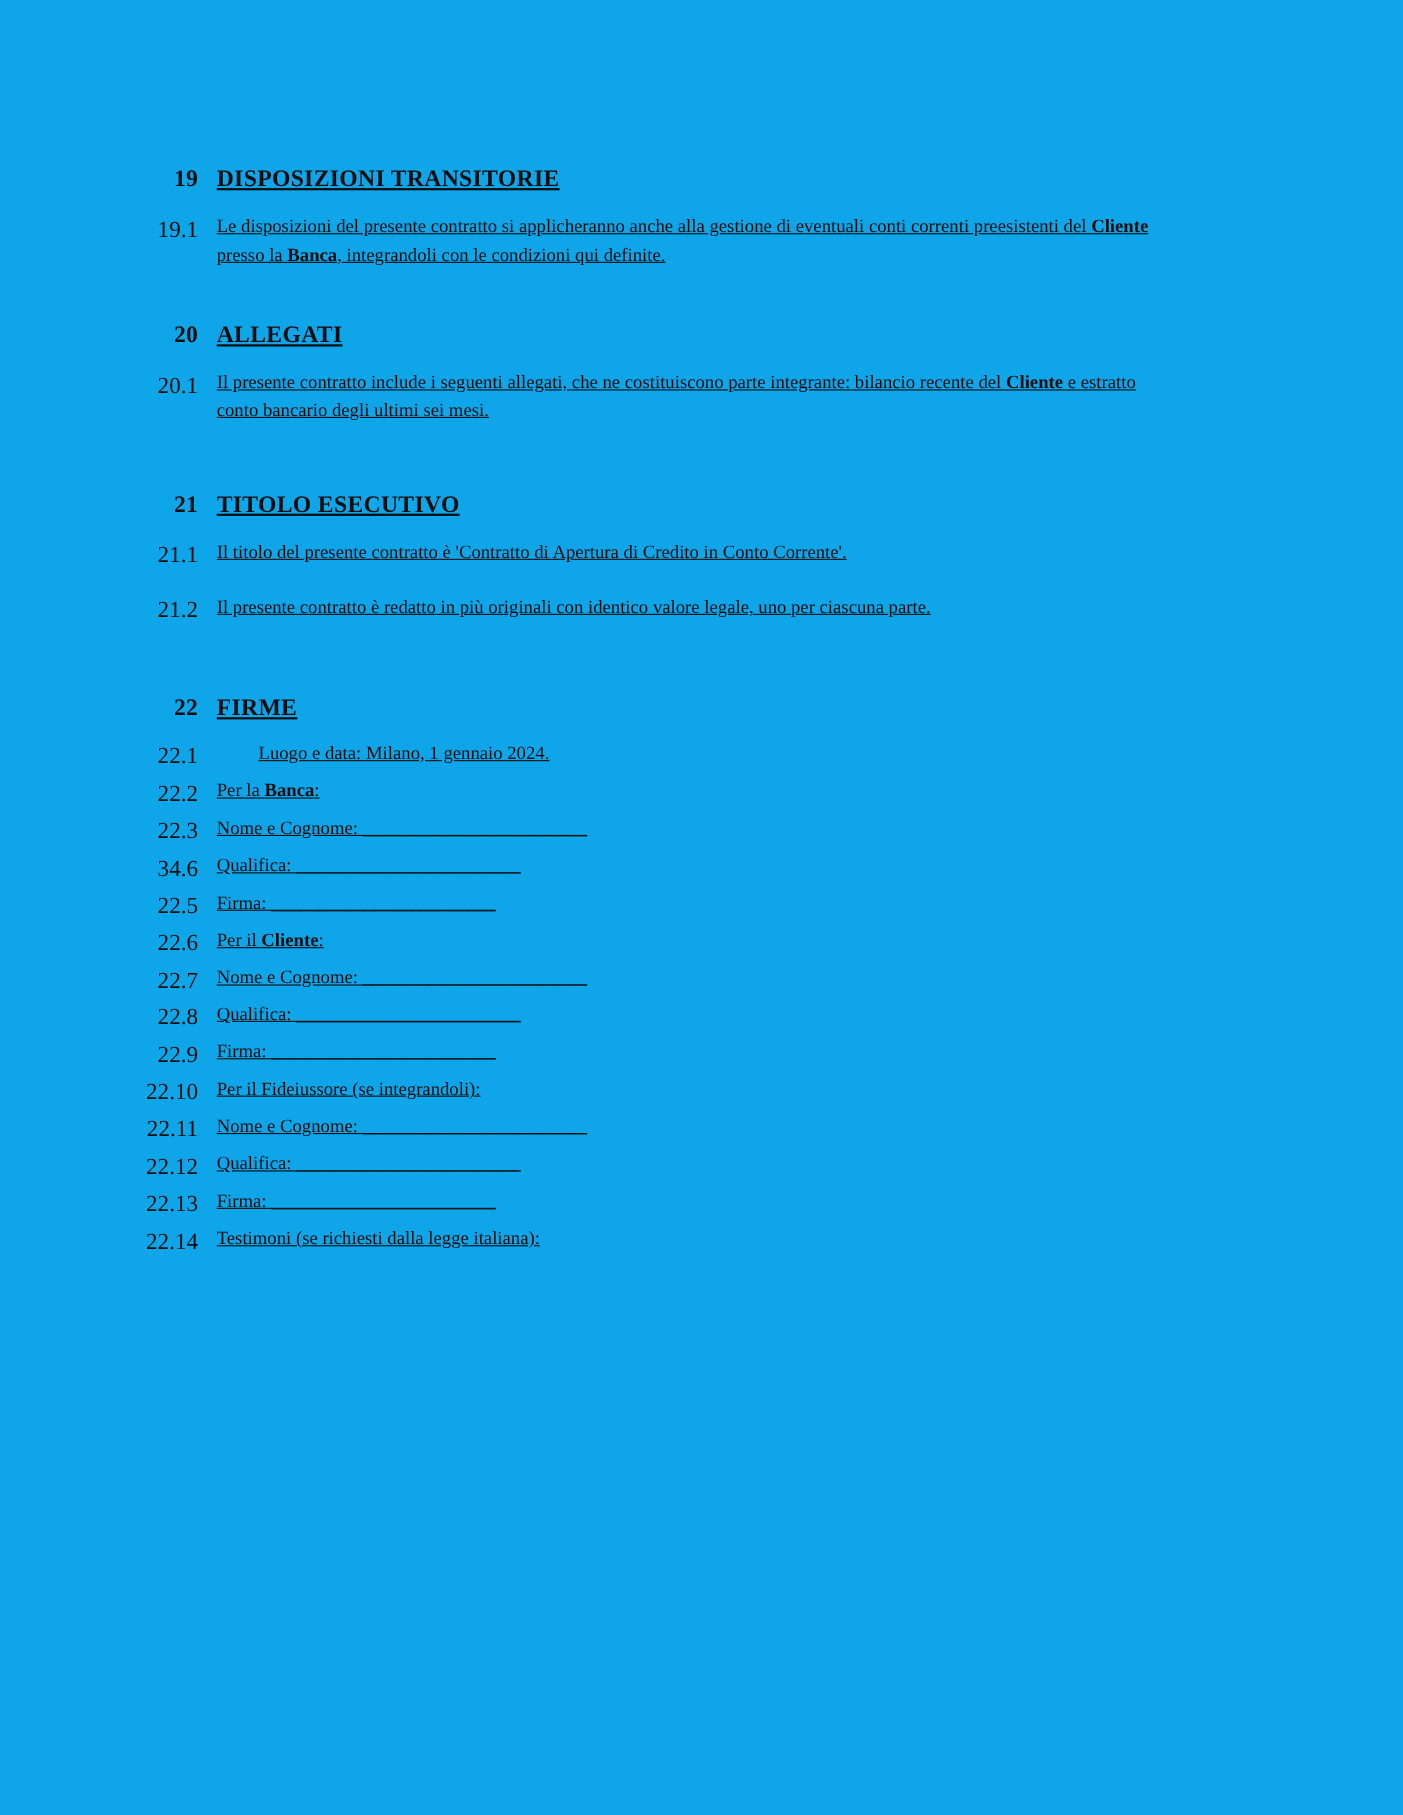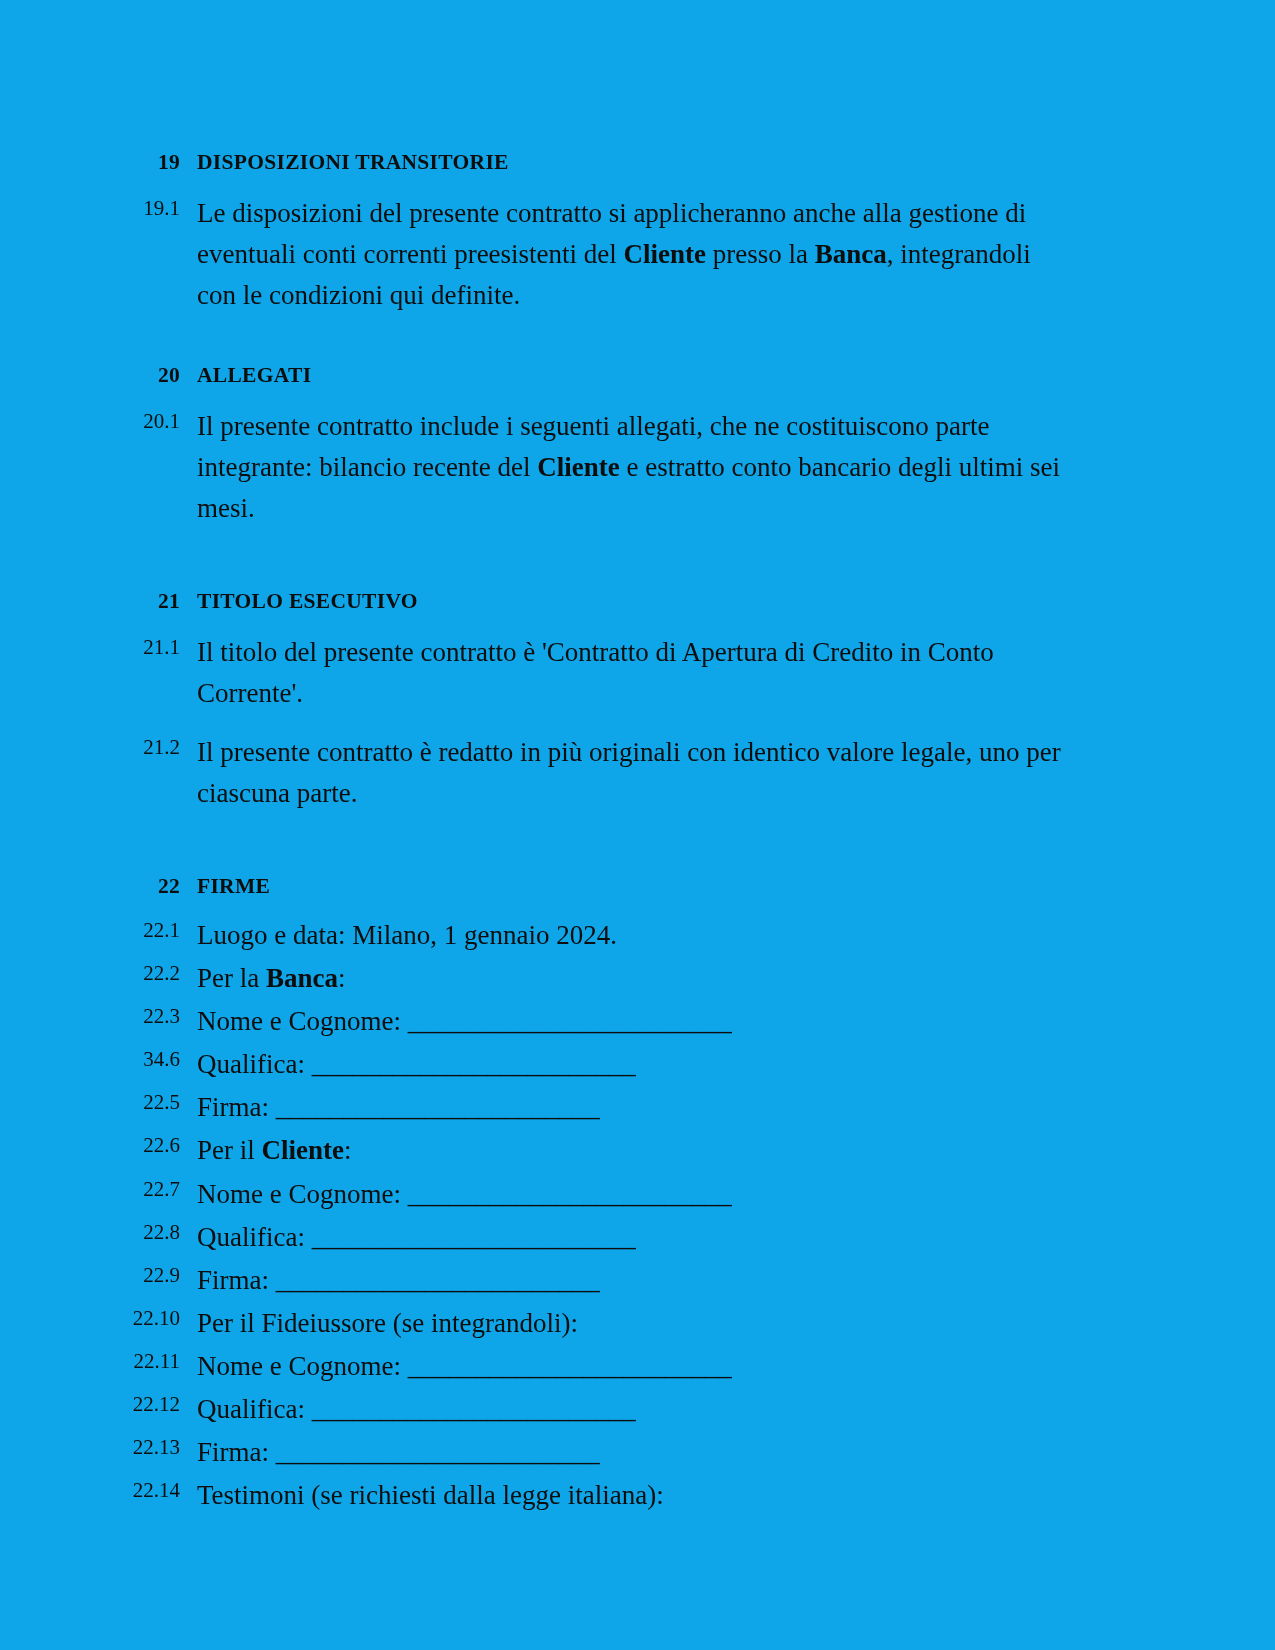--- a/index.html
+++ b/index.html
@@ -38,20 +38,21 @@
     flex: 0 0 62px;
     text-align: right;
     padding-right: 0;
     box-sizing: border-box;
     white-space: nowrap;
   }
   .txt {
     flex: 1 1 auto;
     padding-left: 17px;
     box-sizing: border-box;
+    text-decoration: underline;
   }
 
   
   .heading {
     font-weight: bold;
     font-size: 21.5px;
     letter-spacing: 0.2px;
   }
   .heading .num {
     font-weight: bold;
@@ -71,28 +72,28 @@
   .clause {
     font-size: 21px;
     line-height: 1.52;
     margin-top: 18px;
   }
   .clause .num {
     font-size: 21px;
     line-height: 1.52;
   }
   .clause .txt {
-    font-size: 27px;
+    font-size: 17px;
     line-height: 1.52;
     text-align: left;
   }
 
   
   .sig { margin-top: 2px; }
-  .sig-first { margin-top: 16px; }
+  .sig-first { margin-top: 16px; gap: 38px; }
 
   b, strong { font-weight: bold; }
 
   .blank {
     letter-spacing: 0px;
     white-space: pre;
   }
 </style>
 </head>
 <body>

